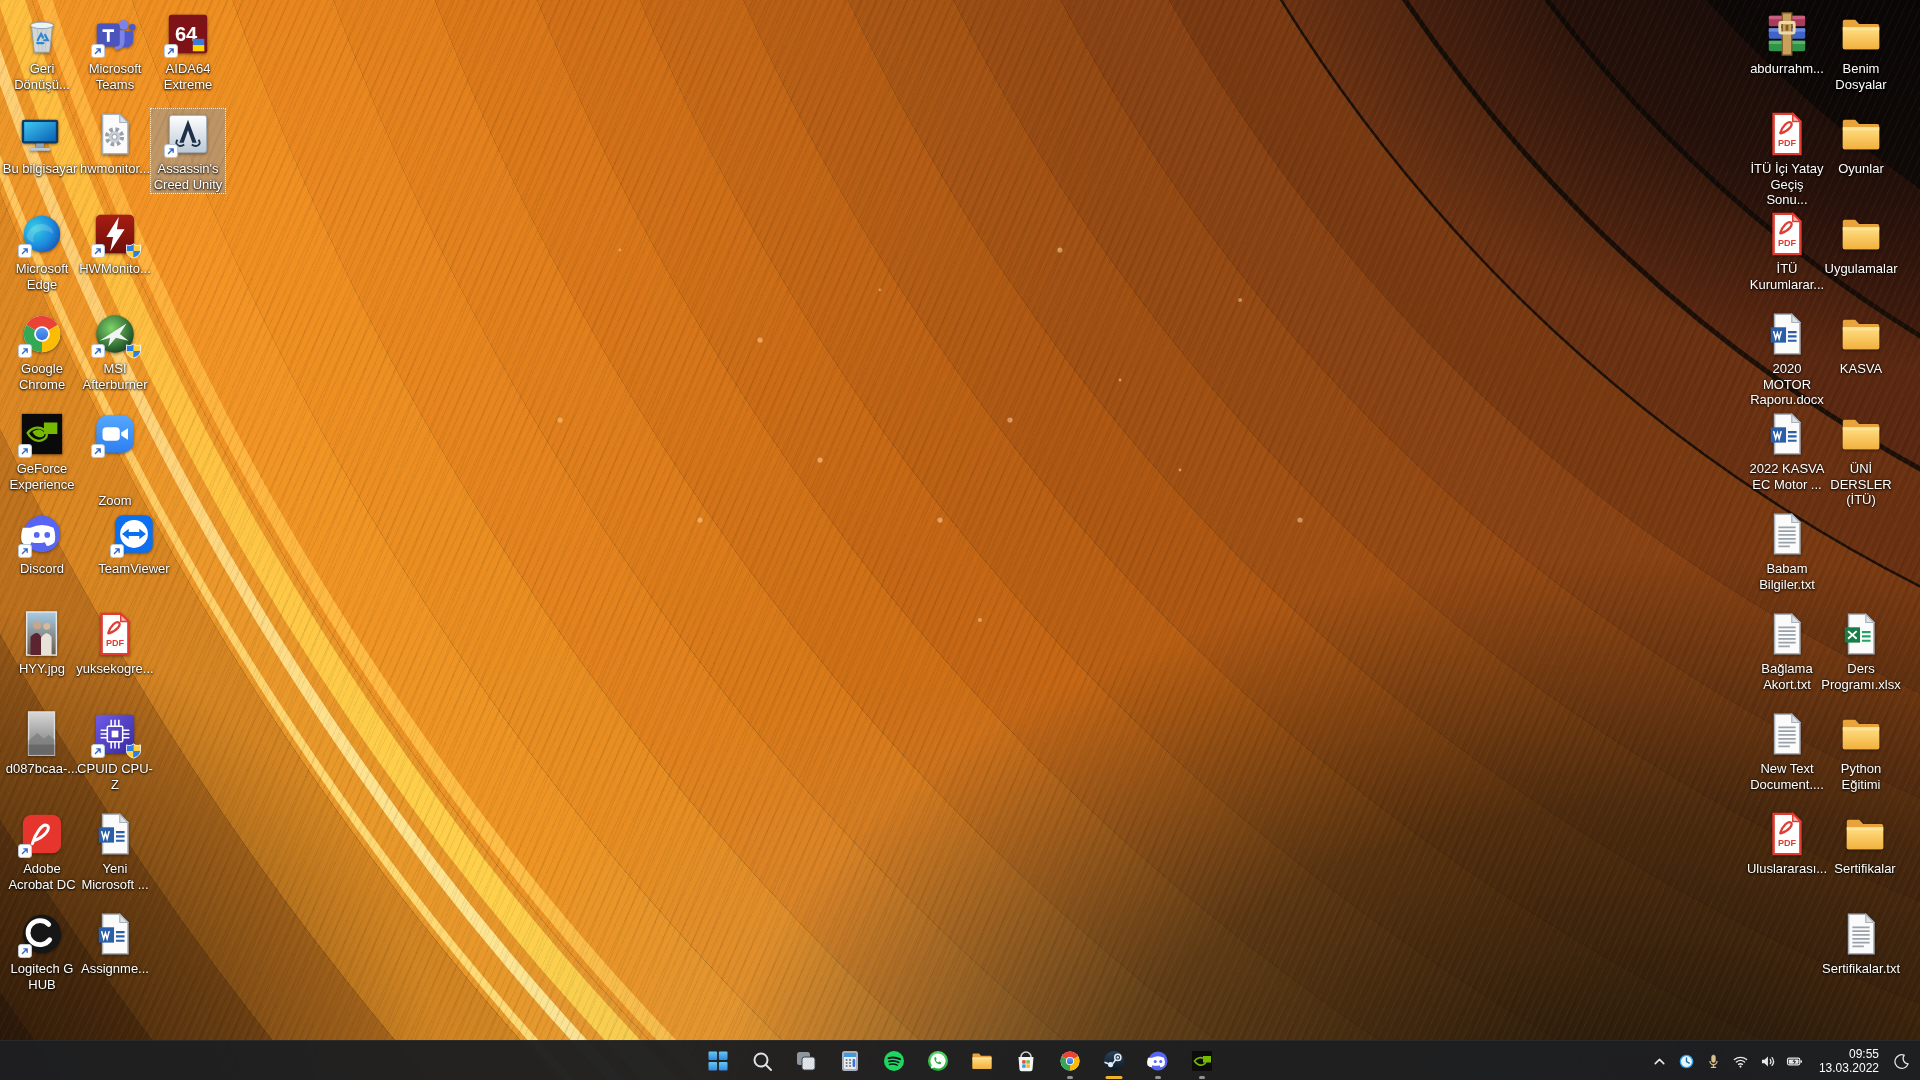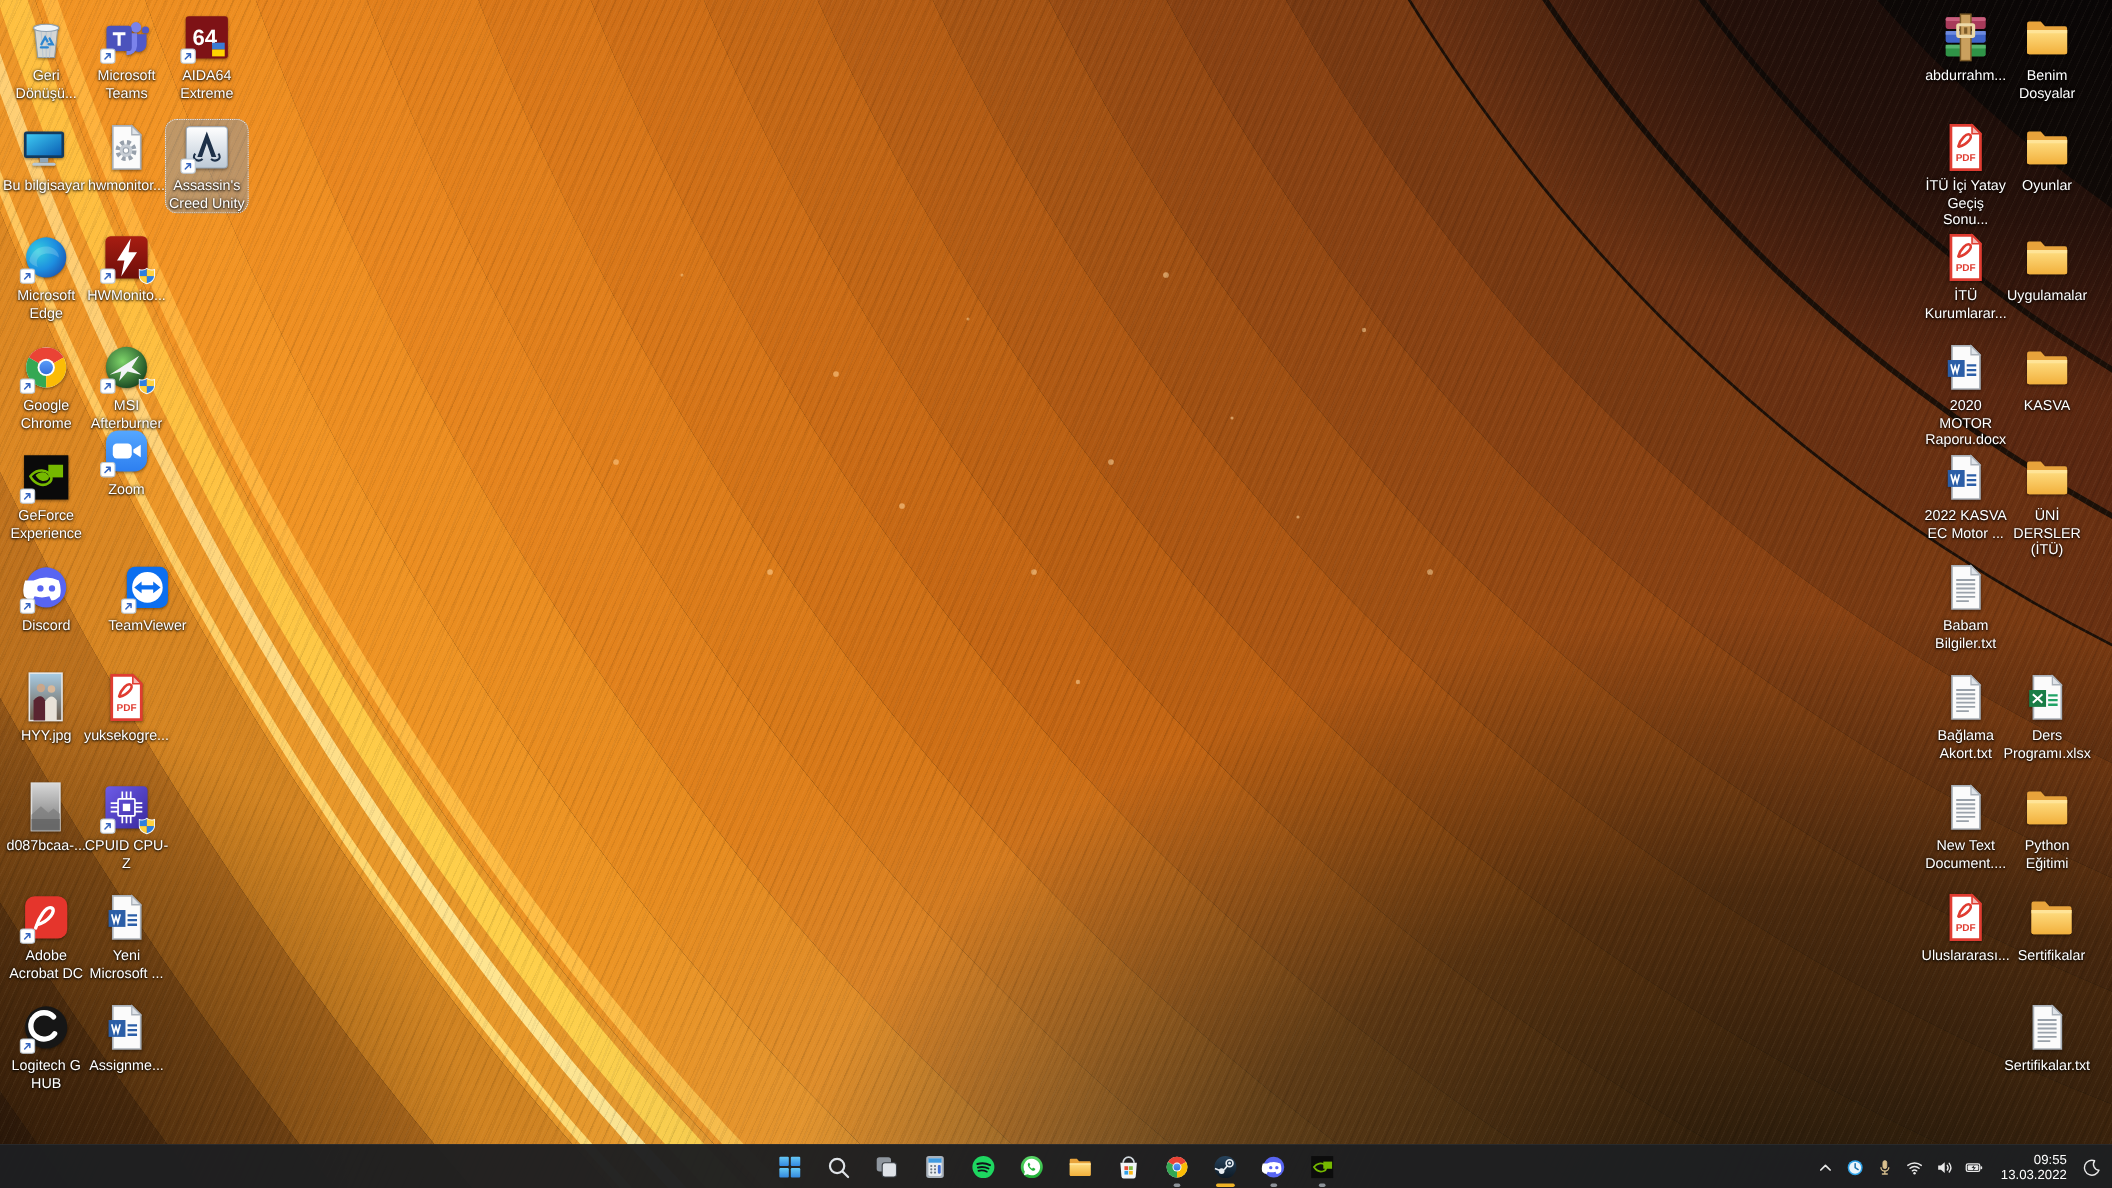--- a/index.html
+++ b/index.html
@@ -385,21 +385,21 @@
                 <rect x="8" width="8" height="8.5" fill="#ffd23e"></rect>
                 <rect y="8.5" width="8" height="8.5" fill="#ffd23e"></rect>
                 <rect x="8" y="8.5" width="8" height="8.5" fill="#2d7fe0"></rect>
               </g>
               <path d="M8 1 C10.5 3 13 3 15.5 2 V8 C15.5 12 12.5 14.6 8 16 C3.5 14.6 0.5 12 0.5 8 V2 C3 3 5.5 3 8 1 Z" fill="none" stroke="#f5f8fb"></path>
             </svg>
           </span>
         </div>
         <div class="lbl">MSI Afterburner</div>
       </div>
-      <div class="cell" style="left: 77px; top: 384px;">
+      <div class="cell" style="left: 77px; top: 408px; gap: 32px;">
         <div class="ic">
           <svg viewBox="0 0 48 48">
             <rect x="4.5" y="4.5" width="39" height="39" rx="12" fill="url(#g-zoom)"></rect>
             <rect x="11" y="17" width="18" height="14" rx="4" fill="#fff"></rect>
             <path d="M30.5 22.5 L37.5 18 v12 l-7 -4.5 z" fill="#fff"></path>
           </svg>
           <span class="sc">
             <svg viewBox="0 0 14 14">
               <path d="M4 10 L9.5 4.5 M9.5 4.5 H5.6 M9.5 4.5 V8.4" stroke="#3565c0" stroke-width="1.6" fill="none" stroke-linecap="round"></path>
             </svg>
@@ -499,21 +499,21 @@
             <rect x="29" y="35.5" width="12" height="6.5" fill="#ffd500"></rect>
           </svg>
           <span class="sc">
             <svg viewBox="0 0 14 14">
               <path d="M4 10 L9.5 4.5 M9.5 4.5 H5.6 M9.5 4.5 V8.4" stroke="#3565c0" stroke-width="1.6" fill="none" stroke-linecap="round"></path>
             </svg>
           </span>
         </div>
         <div class="lbl">AIDA64 Extreme</div>
       </div>
-      <div class="cell sel" style="left: 150px; top: 108px; border-radius: 11px;">
+      <div class="cell sel" style="left: 150px; top: 108px;">
         <div class="ic">
           <svg viewBox="0 0 48 48">
             <rect x="4.5" y="4.5" width="39" height="39" rx="3" fill="url(#g-silver)" stroke="#9aa7b5"></rect>
             <path d="M24 9 L15 33 h4.5 L24 20 l4.5 13 H33 Z" fill="#1d3048"></path>
             <path d="M13 30 q-3 4 1 6 q3 1.5 6 -1 M35 30 q3 4 -1 6 q-3 1.5 -6 -1" fill="none" stroke="#1d3048" stroke-width="2"></path>
           </svg>
           <span class="sc">
             <svg viewBox="0 0 14 14">
               <path d="M4 10 L9.5 4.5 M9.5 4.5 H5.6 M9.5 4.5 V8.4" stroke="#3565c0" stroke-width="1.6" fill="none" stroke-linecap="round"></path>
             </svg>

